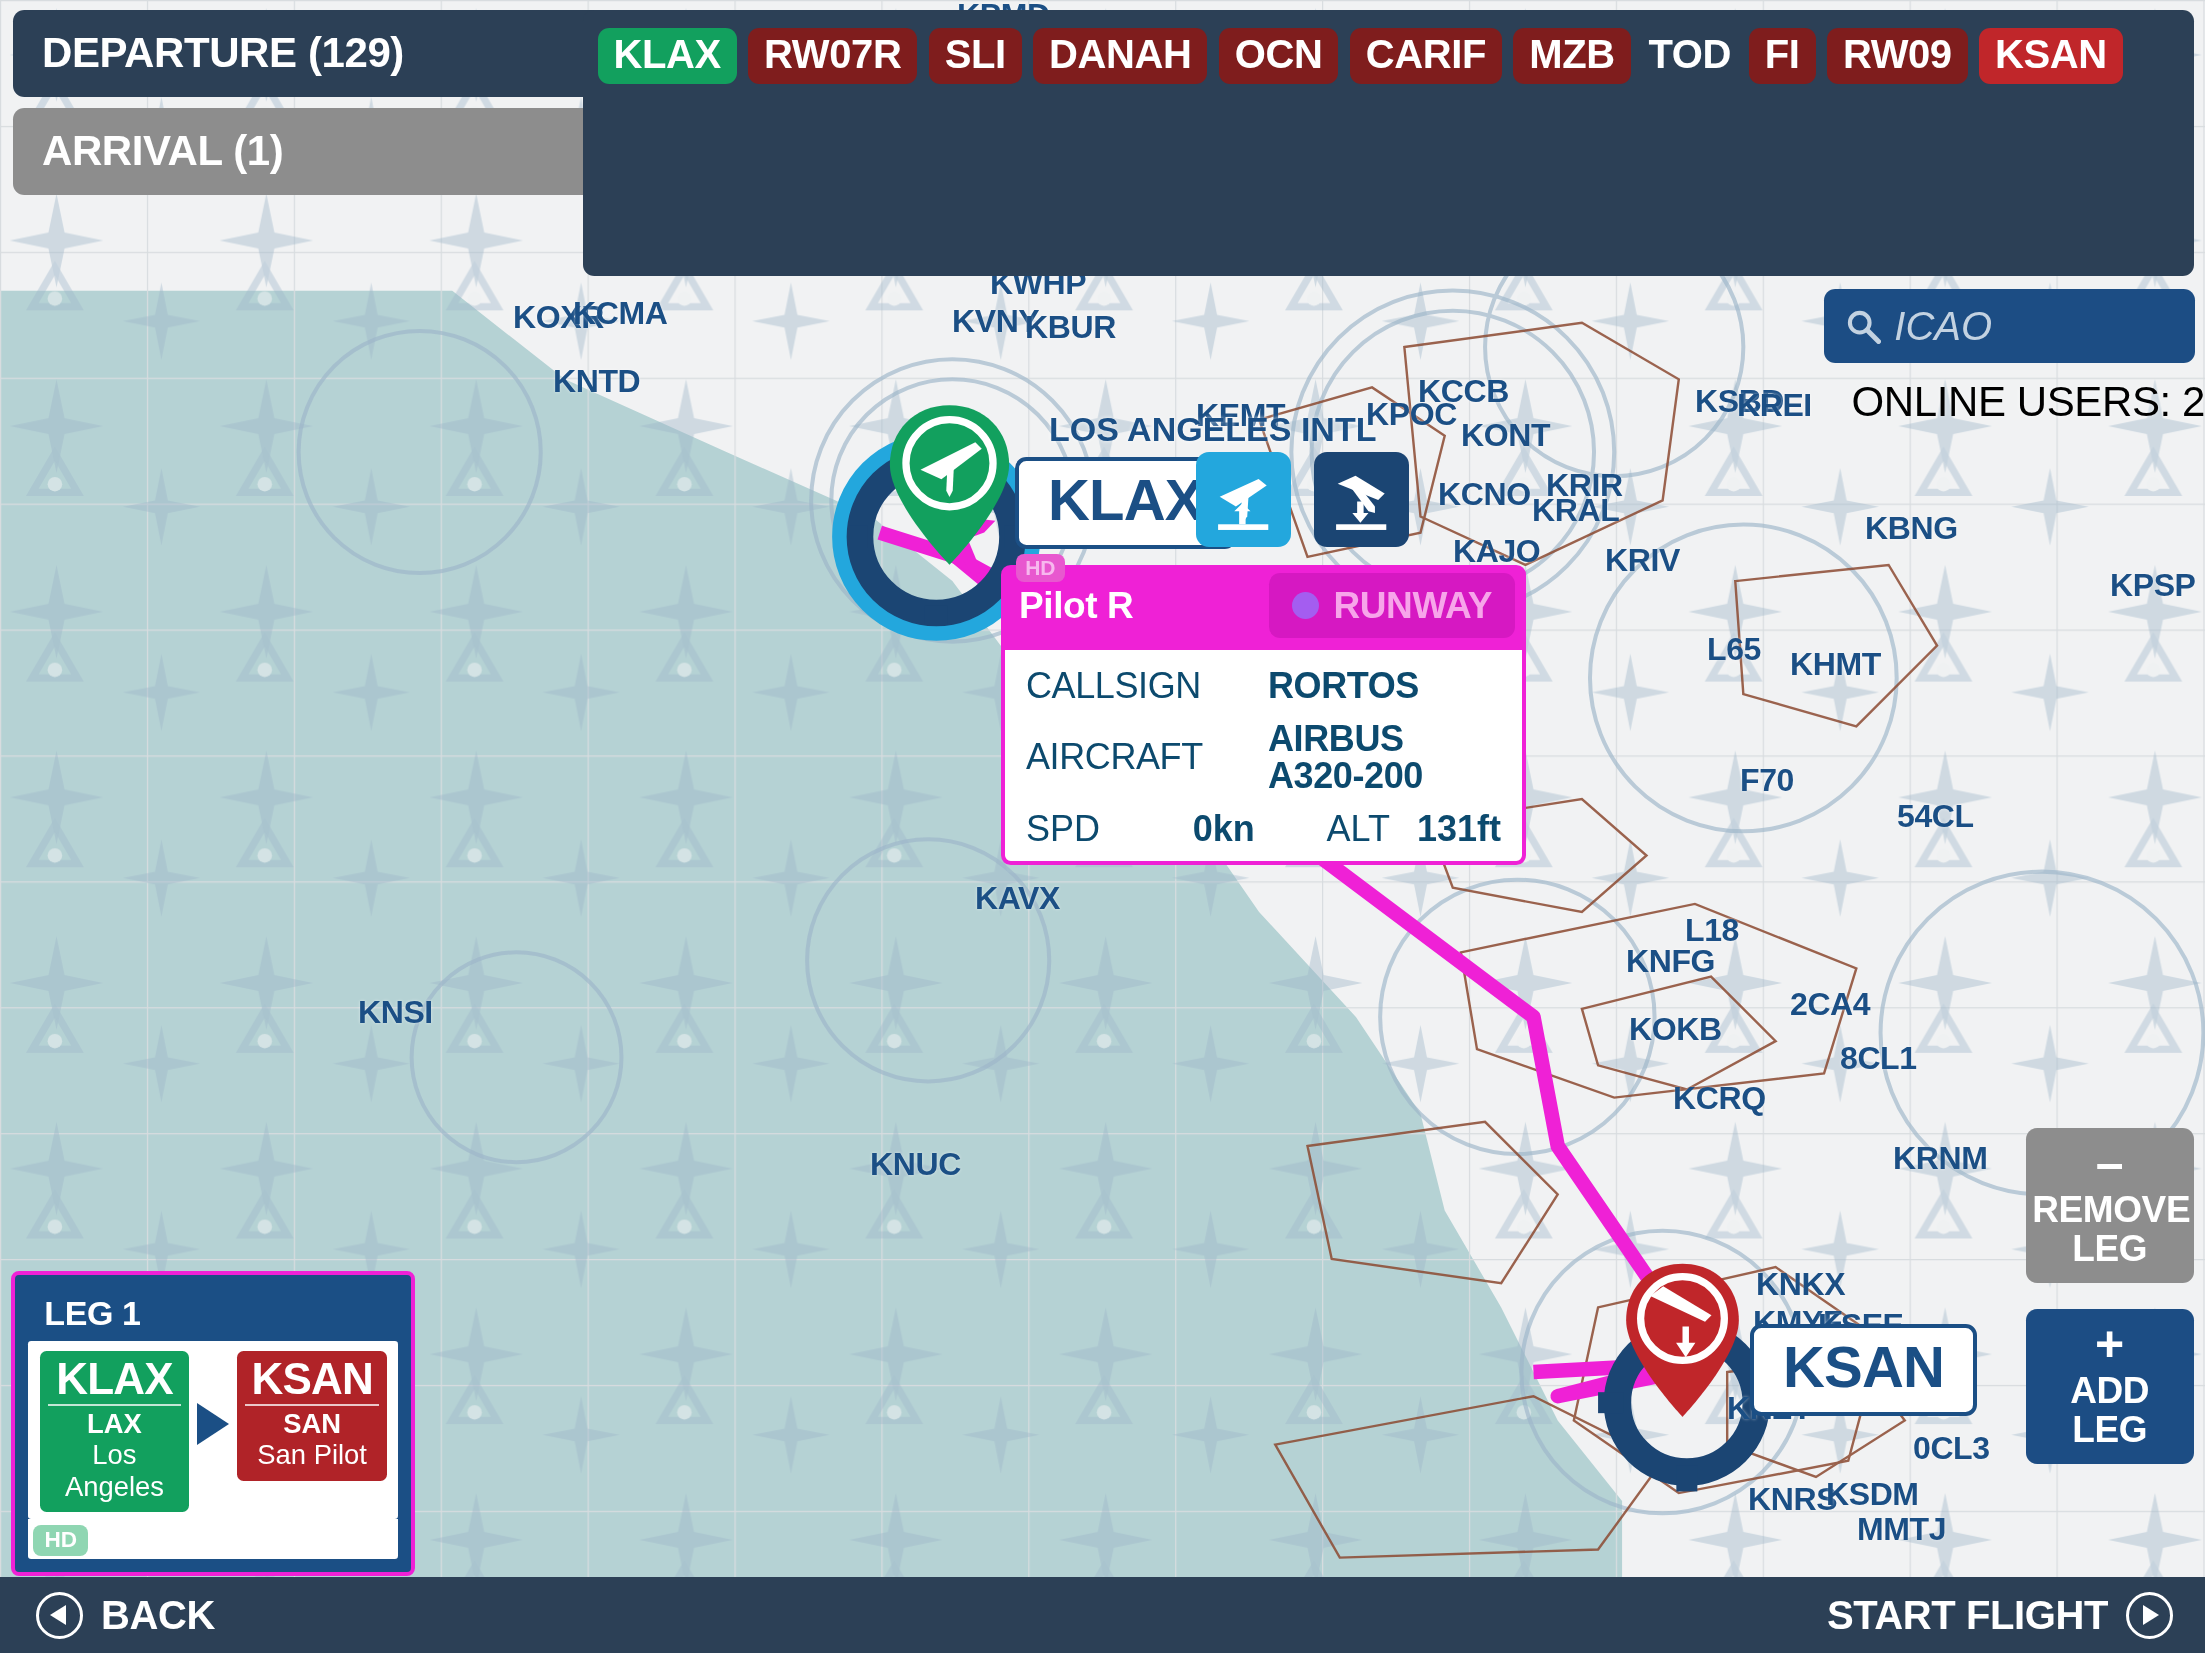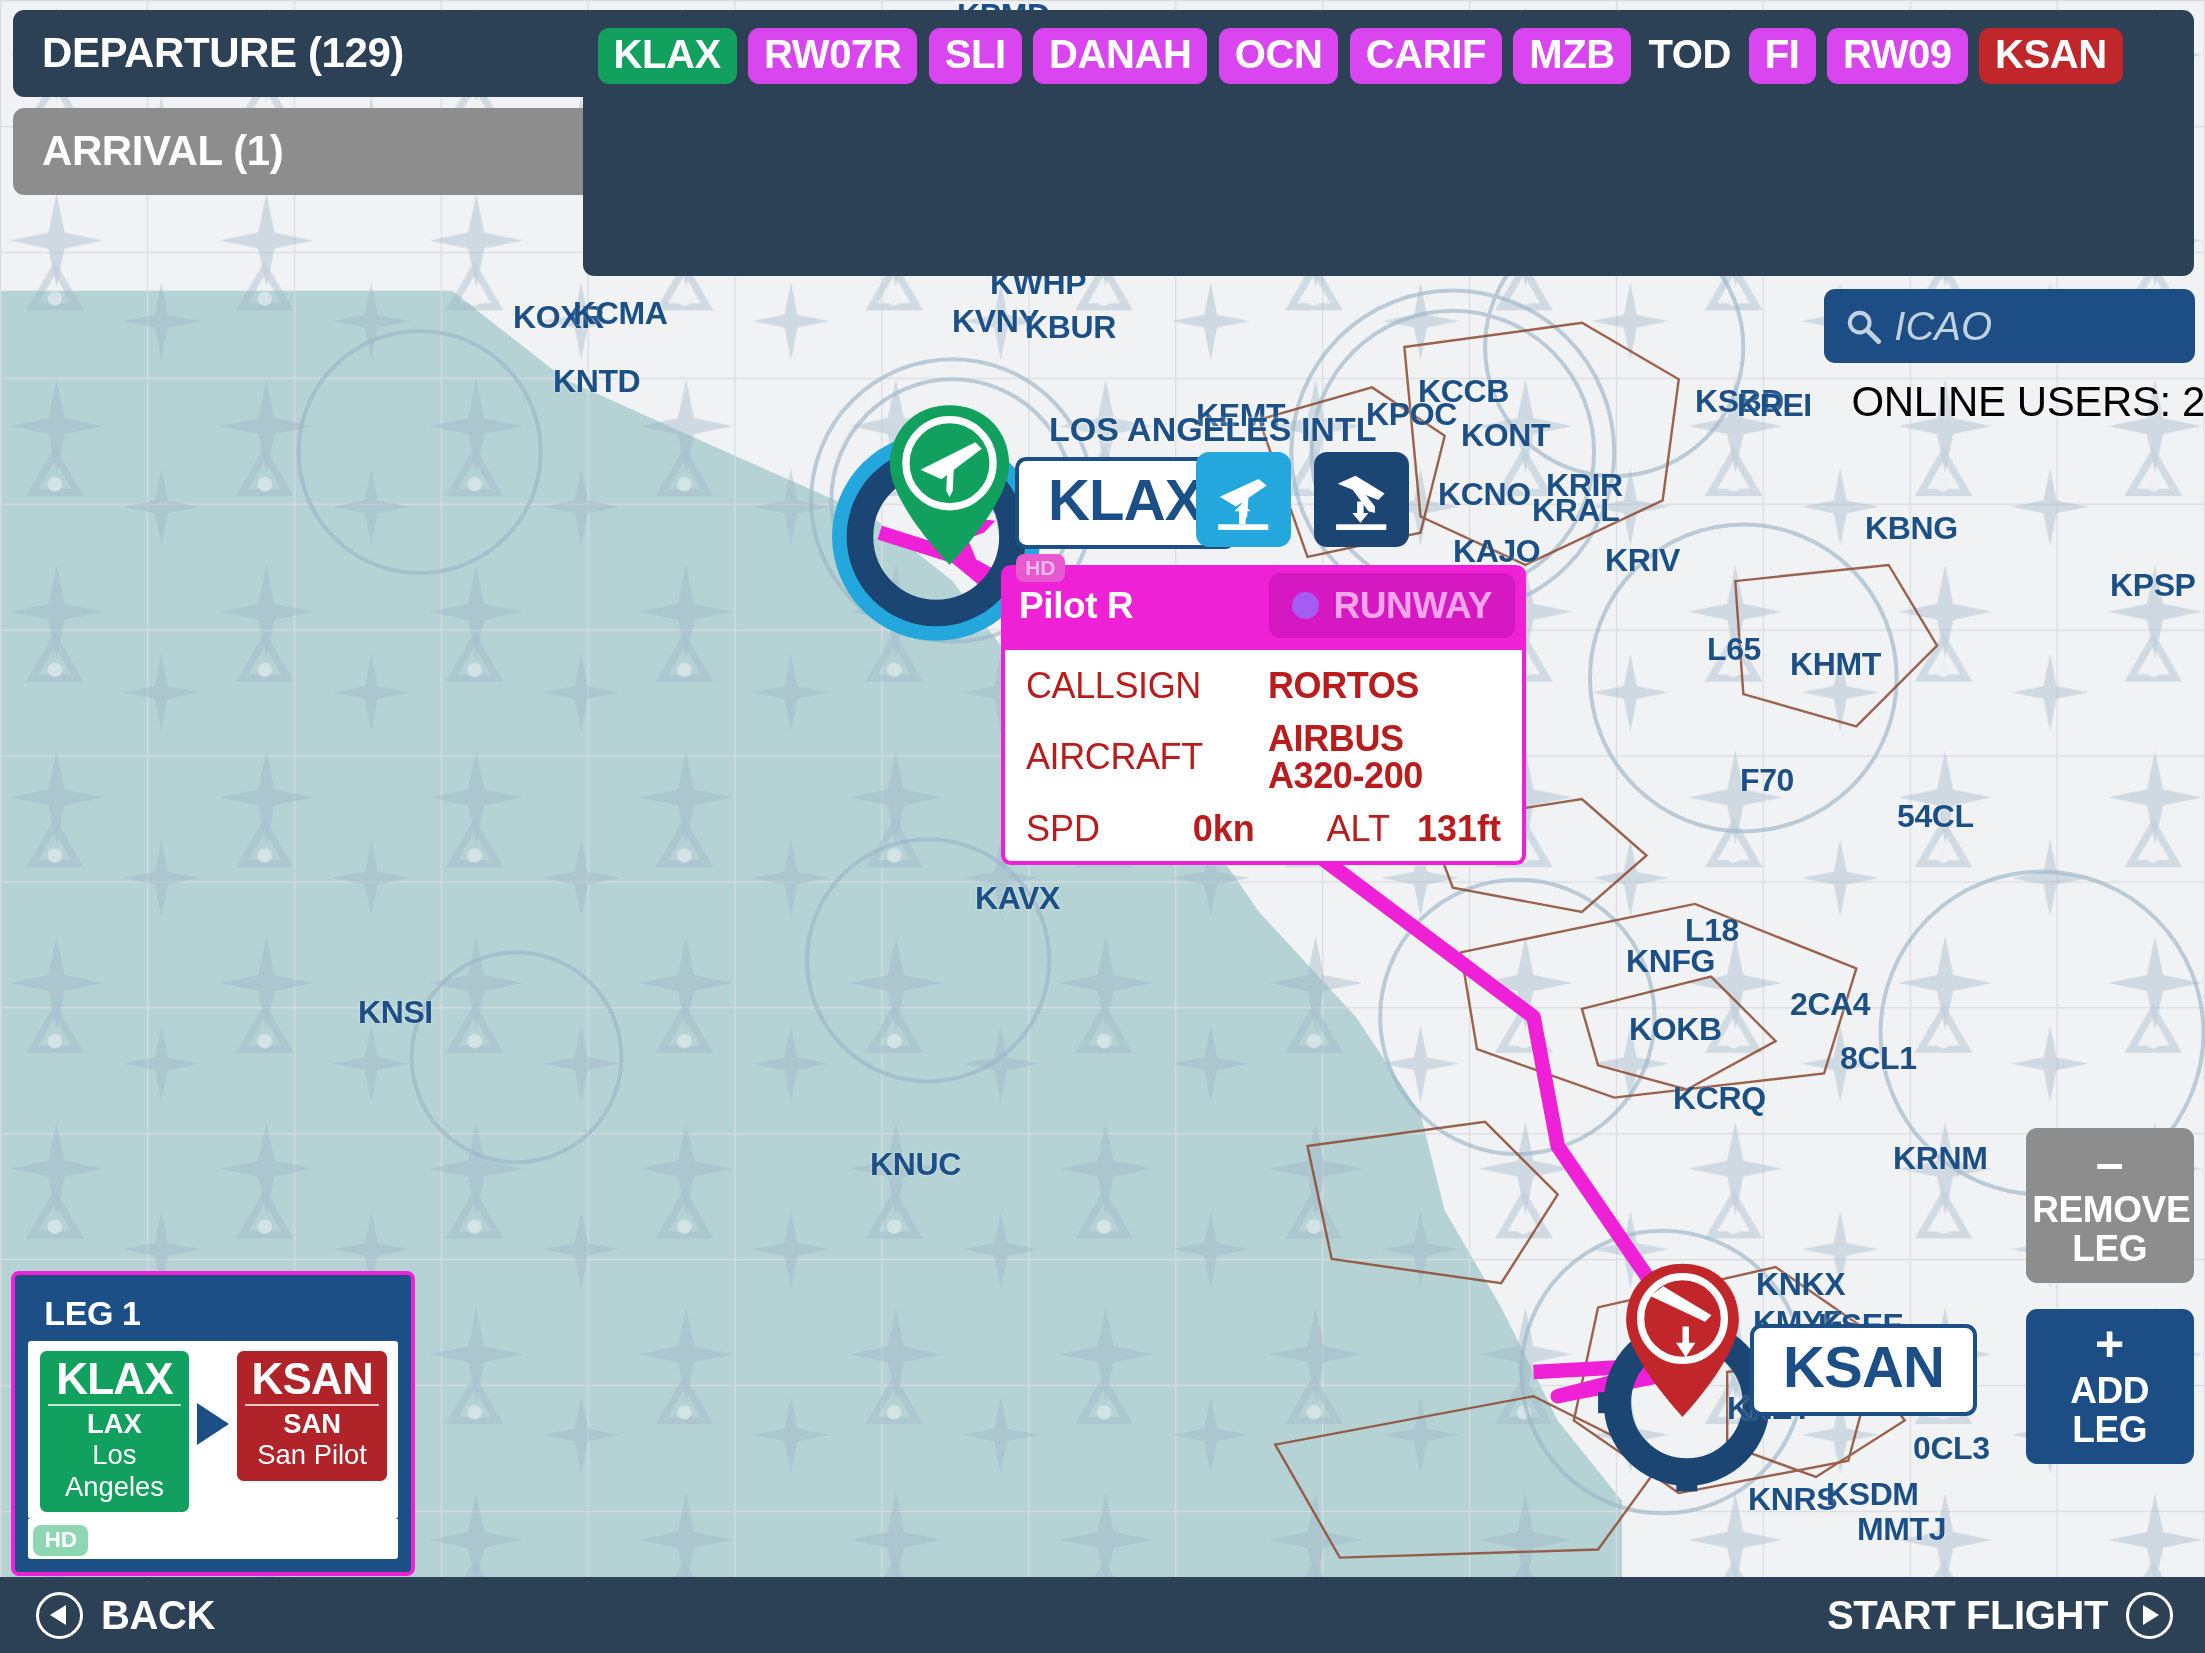--- a/index.html
+++ b/index.html
@@ -57,21 +57,21 @@
   .chip {
     border-radius: 11.3px;
     padding: 6.5px 16px 9.7px;
     font-size: 40px;
     font-weight: bold;
     color: #fff;
     line-height: 1.0;
     letter-spacing: -0.4px;
   }
   .chip-green { background: #12a05e; }
-  .chip-purple{ background: #d946ef; }
+  .chip-purple{ background: #7f1d1d; }
   .chip-red   { background: #c0262a; }
   .chip-plain { background: transparent; padding-left: 6.5px; padding-right: 6.5px; }
 
   
   #icao-search {
     position: absolute; right: 9.7px; top: 289px;
     width: 371px; height: 74px;
     background: #1c4d84;
     border-radius: 11.3px;
     display: flex; align-items: center;
@@ -149,21 +149,21 @@
     padding: 0 22.6px;
   }
   #runway-dot { width: 27.4px; height: 27.4px; border-radius: 50%; background: #a45df0; }
   #runway-label { color: #f7a5ea; font-size: 37px; font-weight: bold; letter-spacing: -0.4px; }
 
   #pilot-body {
     background: #fff;
     border: 4.8px solid #ef21d6;
     border-radius: 0 0 9.7px 9.7px;
     padding: 14.5px 21px 8px;
-    color: #b91c1c;
+    color: #0c4a6e;
   }
   .pilot-row { display: flex; align-items: center; margin-bottom: 13px; }
   .pilot-key { font-size: 36px; width: 242px; letter-spacing: -0.4px; }
   .pilot-val { font-size: 36px; font-weight: bold; letter-spacing: -0.4px; }
   .pilot-val.multi { line-height: 1.05; }
   .pilot-row.spd { margin-bottom: 3.2px; justify-content: flex-start; }
   .spd-k { font-size: 36px; width: 121px; }
   .spd-v { font-size: 36px; font-weight: bold; width: 194px; text-align: right; }
   .alt-k { font-size: 36px; width: 186px; text-align: right; }
   .alt-v { font-size: 36px; font-weight: bold; width: 153px; text-align: right; }

